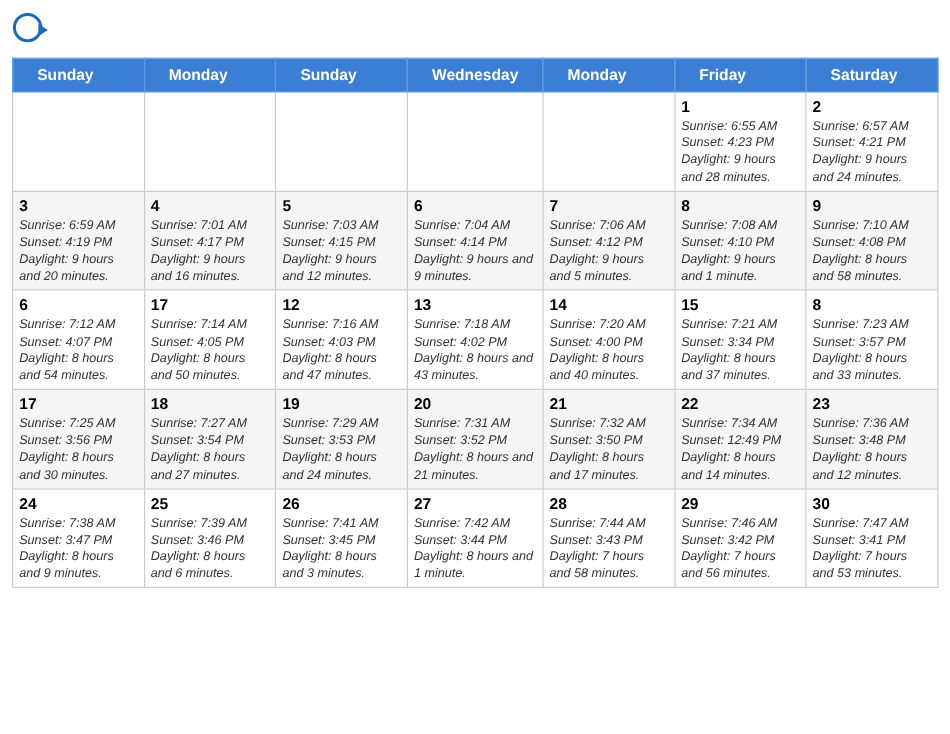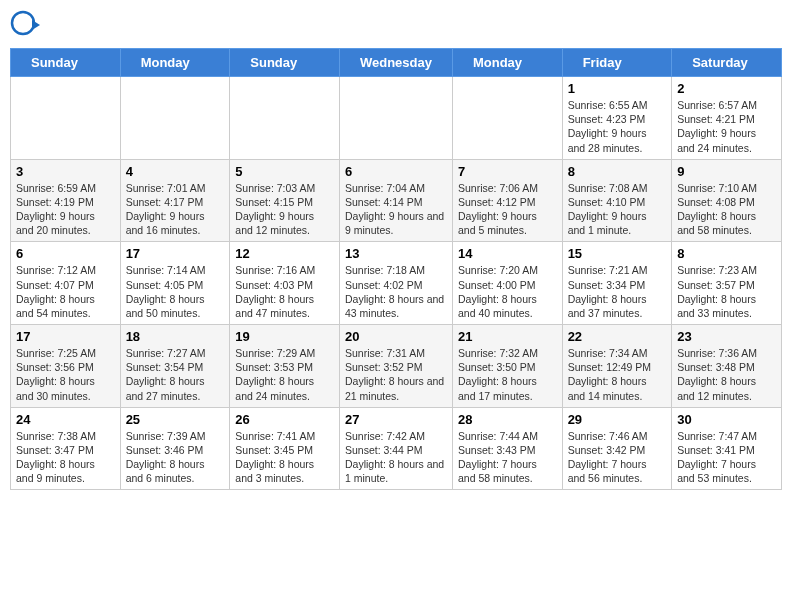--- a/index.html
+++ b/index.html
@@ -72,20 +72,21 @@
     .day-num {
       font-weight: bold;
       font-size: 13px;
       display: block;
       margin-bottom: 2px;
     }
     .day-info {
       color: #333;
       font-size: 10.5px;
       line-height: 1.35;
+      font-style: italic;
     }
     .empty-cell {
       background: #fff !important;
     }
   </style>
 </head>
 <body>
 
 <div class="header">
   <div class="logo">

